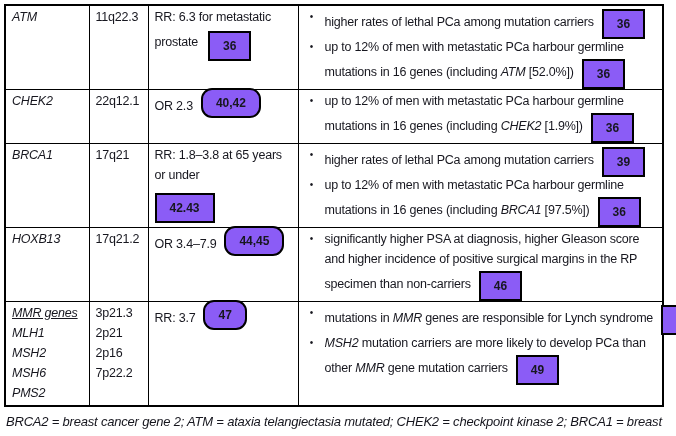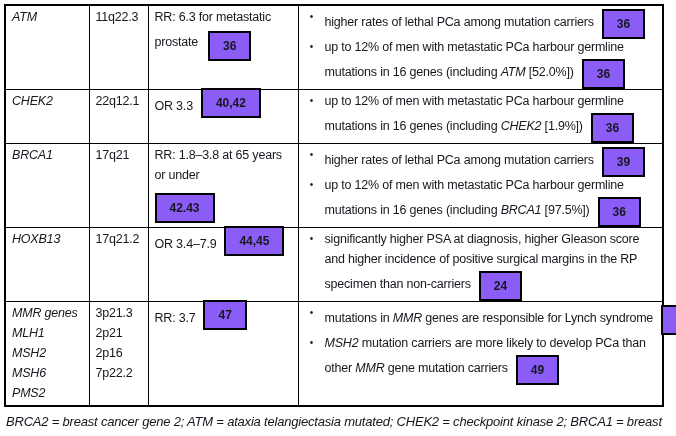--- a/index.html
+++ b/index.html
@@ -12,35 +12,35 @@
     border-collapse:collapse;table-layout:fixed;width:660px;
     border:2px solid #000;
   }
   td{
     border:1.5px solid #000;vertical-align:top;
     padding:1px 4px 2px 6px;
     font-size:12.5px;line-height:20px;letter-spacing:-0.2px;
   }
   td.gene-cell{font-style:italic;}
   td.notes-cell{padding-left:0;padding-right:2px;}
-  .u{}
+  .u{text-decoration:underline;}
   .i{font-style:italic;}
   .gene-line,.loc-line{white-space:nowrap;}
   .bullet{display:flex;align-items:flex-start;}
   .bullet-mark{flex:0 0 26px;text-align:center;font-size:10px;line-height:20px;}
   .bullet-text{flex:1;}
   .ref-box{
     display:inline-block;position:relative;z-index:3;
     border:2px solid #000;background:#8b5cf6;
     font-weight:bold;font-style:normal;
     font-size:12px;line-height:1;letter-spacing:0;
     padding:7px 13px;margin-left:8px;
     vertical-align:baseline;
   }
-  .ref-inline{transform:translateY(-3px);}
+  .ref-inline{transform:translateY(-3px);border-radius:11px;}
   .ref-inline-low{transform:translateY(4px);margin-left:10px;}
   .ref-bullet{transform:translateY(2px);margin-right:-52px;}
   .ref-line{margin-top:8px;}
   .ref-line .ref-box{margin-left:0;}
   .footnote{
     margin:5px 2px 0 2px;font-style:italic;
     font-size:13px;line-height:19px;letter-spacing:-0.2px;
     color:#15151d;
   }
 </style>
@@ -75,21 +75,21 @@
             </div>
           </td>
   </tr>
         <tr>
     <td class="gene-cell">
             <div class="gene-line">CHEK2</div>
           </td>
     <td class="loc-cell">
             <div class="loc-line">22q12.1</div>
           </td>
-    <td class="risk-cell"><span>OR 3.3</span><span class="ref-box ref-inline">40,42</span></td>
+    <td class="risk-cell"><span>OR 2.3</span><span class="ref-box ref-inline">40,42</span></td>
     <td class="notes-cell">
             <div class="bullet">
               <span class="bullet-mark">•</span>
               <span class="bullet-text"><span>up to 12% of men with metastatic PCa harbour germline mutations in 16 genes (including </span><span class="i">CHEK2</span><span> [1.9%])</span><span class="ref-box ref-bullet">36</span></span>
             </div>
           </td>
   </tr>
         <tr>
     <td class="gene-cell">
             <div class="gene-line">BRCA1</div>
@@ -113,21 +113,21 @@
     <td class="gene-cell">
             <div class="gene-line">HOXB13</div>
           </td>
     <td class="loc-cell">
             <div class="loc-line">17q21.2</div>
           </td>
     <td class="risk-cell"><span>OR 3.4–7.9</span><span class="ref-box ref-inline">44,45</span></td>
     <td class="notes-cell">
             <div class="bullet">
               <span class="bullet-mark">•</span>
-              <span class="bullet-text"><span>significantly higher PSA at diagnosis, higher Gleason score and higher incidence of positive surgical margins in the RP specimen than non-carriers</span><span class="ref-box ref-bullet">24</span></span>
+              <span class="bullet-text"><span>significantly higher PSA at diagnosis, higher Gleason score and higher incidence of positive surgical margins in the RP specimen than non-carriers</span><span class="ref-box ref-bullet">46</span></span>
             </div>
           </td>
   </tr>
         <tr>
     <td class="gene-cell">
             <div class="gene-line u">MMR genes</div>
             <div class="gene-line">MLH1</div>
             <div class="gene-line">MSH2</div>
             <div class="gene-line">MSH6</div>
             <div class="gene-line">PMS2</div>

